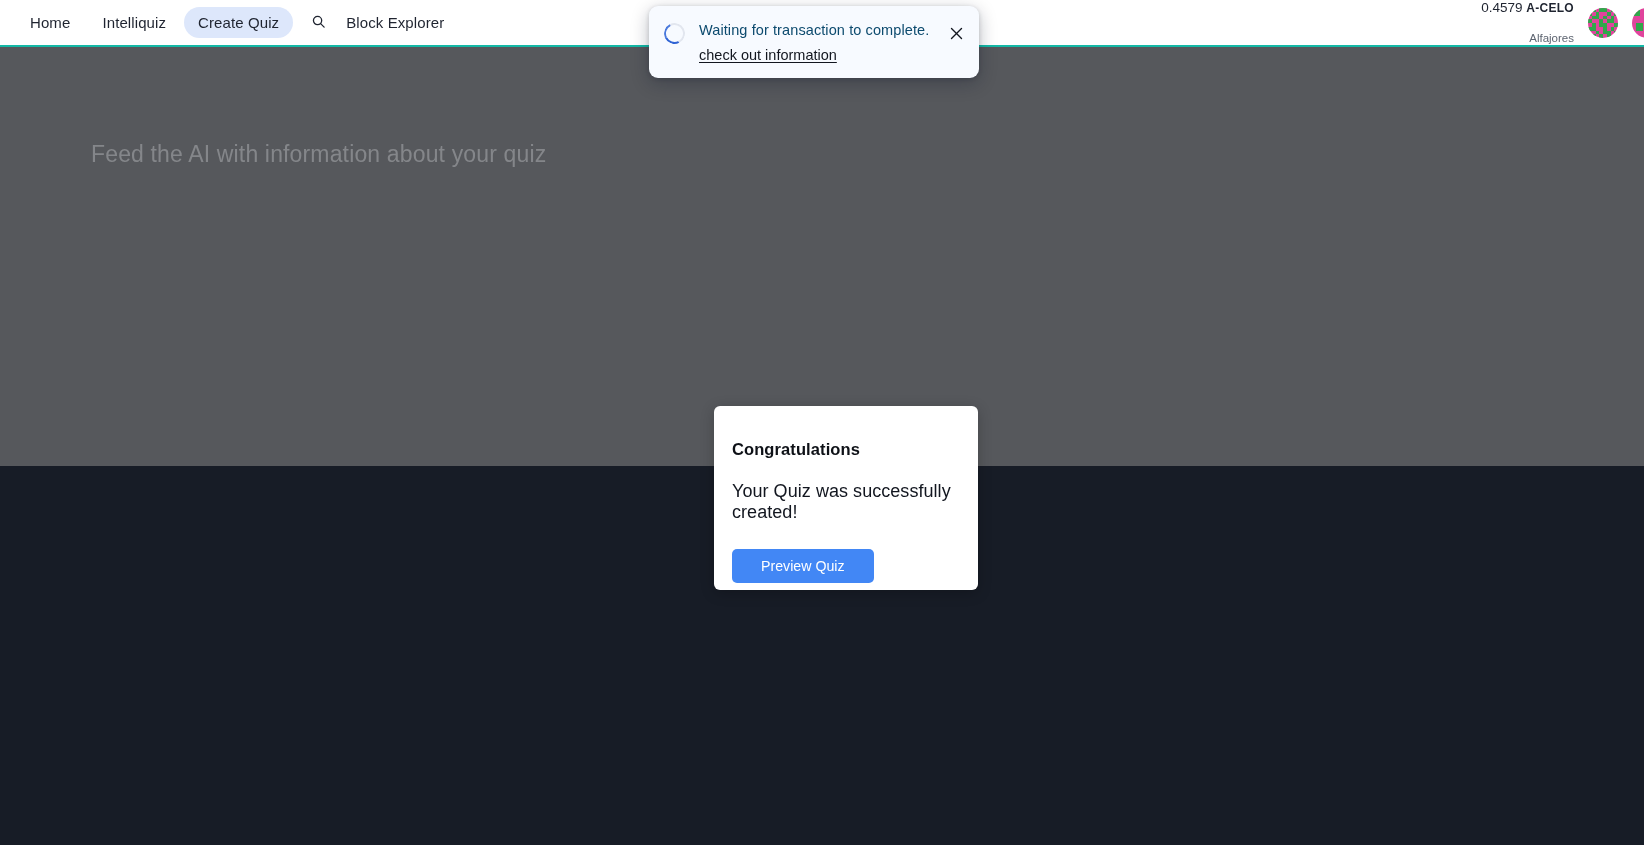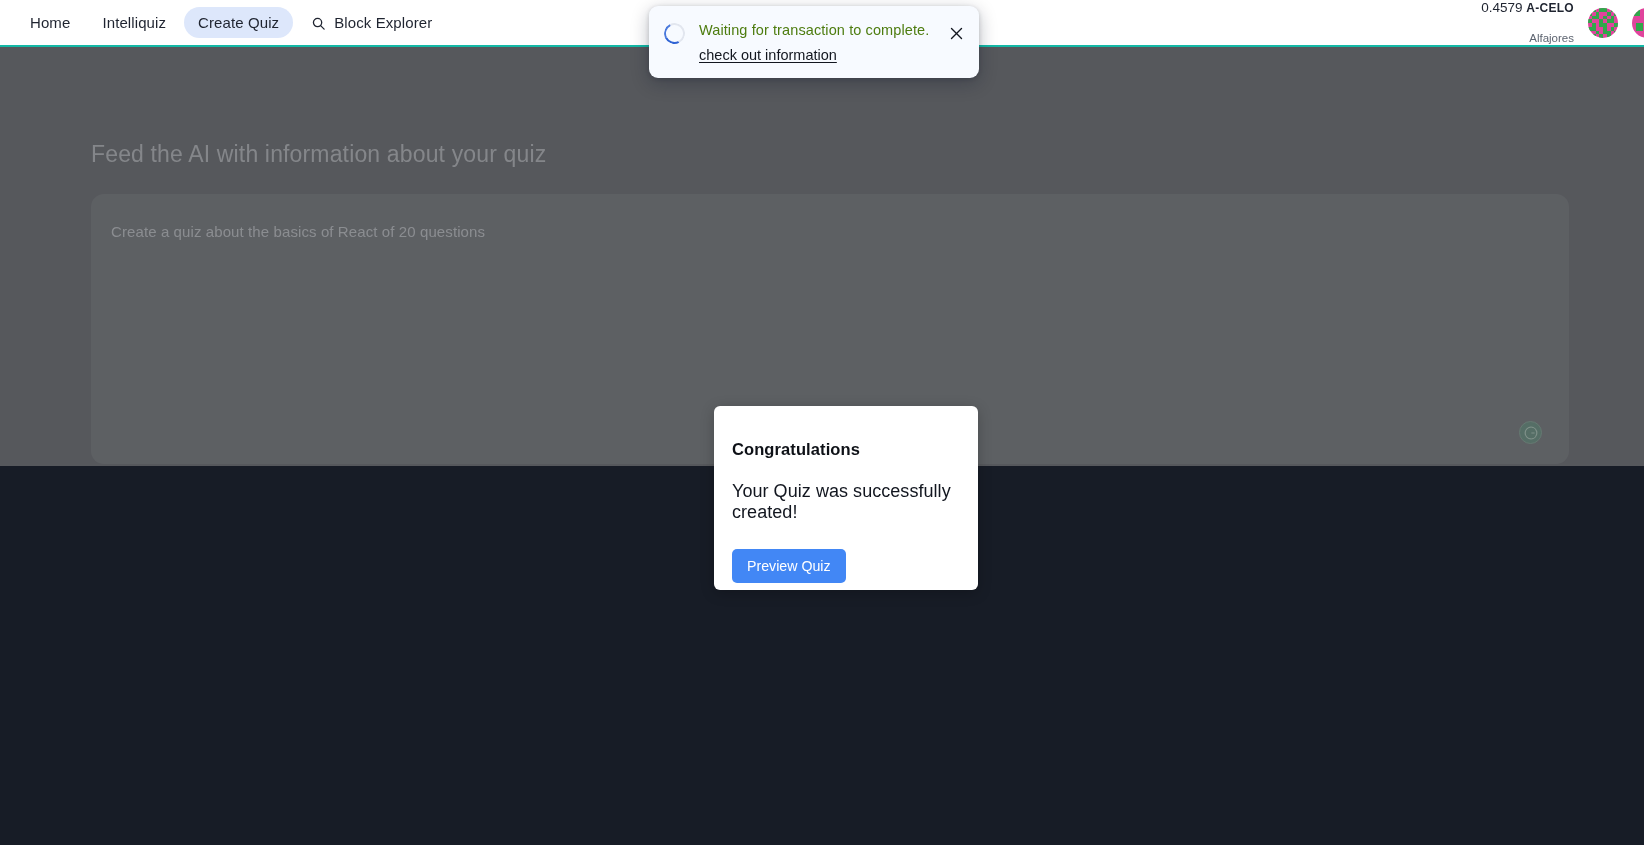--- a/index.html
+++ b/index.html
@@ -21,21 +21,21 @@
     z-index: 30;
   }
   .nav-left { display: flex; align-items: center; gap: 4px; padding-left: 16px; }
   .nav-link {
     font-size: 15px; color: #1f2430;
     padding: 7px 14px; border-radius: 18px;
     white-space: nowrap; cursor: pointer;
     letter-spacing: .1px;
   }
   .nav-link.active { background: #dde7fb; }
-  .nav-link.with-icon { display: flex; align-items: flex-end; gap: 8px; }
+  .nav-link.with-icon { display: flex; align-items: flex-start; gap: 20px; }
   .search-glyph { display: inline-flex; width: 15px; height: 15px; }
   .search-glyph svg { width: 15px; height: 15px; display: block; }
 
   .nav-right {
     margin-left: auto; display: flex; align-items: center;
     gap: 14px; padding-right: 0px;
   }
   .balance-block { text-align: right; line-height: 1.25; }
   .balance-row { font-size: 13.5px; color: #1f2430; }
   .balance-amount { font-weight: 400; }
@@ -63,21 +63,21 @@
   .spinner {
     width: 21px; height: 21px; flex: none; margin-top: 3px;
     border-radius: 50%;
     border: 2.4px solid #e2e6ef;
     border-bottom-color: #2f63d4;
     border-left-color: #4a79dc;
     transform: rotate(18deg);
   }
   .toast-body { flex: 1; min-width: 0; }
   .toast-msg {
-    font-size: 14.5px; color: #4d7c0f;
+    font-size: 14.5px; color: #0c4a6e;
     line-height: 1.45; letter-spacing: .1px;
   }
   .toast-link {
     display: inline-block; margin-top: 6px;
     font-size: 14.5px; color: #12161f;
     text-decoration: underline; text-underline-offset: 2px;
     cursor: pointer;
   }
   .toast-close {
     flex: none; width: 20px; height: 20px; margin-top: 3px;
@@ -154,42 +154,32 @@
   }
   .modal-text {
     margin-top: 22px;
     font-size: 18px; color: #12161f; letter-spacing: .05px;
   }
   .modal-btn {
     margin-top: 26px;
     display: inline-block;
     background: #4287f5; color: #ffffff;
     border: none; border-radius: 5px;
-    padding: 9px 15px; font-size: 14.2px;
+    padding: 9px 29px; font-size: 14.2px;
     cursor: pointer;
     font-family: "Liberation Sans", sans-serif;
   }
 </style>
 </head>
 <body>
 
 <div class="main">
 
   <div class="page-heading">Feed the AI with information about your quiz</div>
 
-  <div class="prompt-area">
-    <div class="prompt-text">Create a quiz about the basics of React of 20 questions</div>
-    <div class="celo-badge">
-      <svg viewBox="0 0 24 24" aria-hidden="true">
-        <circle cx="12" cy="12" r="10" fill="none" stroke="#7aa694" stroke-width="2.1"></circle>
-        <path d="M18.2 7.2 A7.4 7.4 0 1 0 18.2 16.8" fill="none" stroke="#15543f" stroke-width="3.4"></path>
-        <path d="M12.6 12 h5.6" fill="none" stroke="#7aa694" stroke-width="2"></path>
-      </svg>
-    </div>
-  </div>
 
 </div>
 
 <div class="dim-overlay"></div>
 
 <div class="modal">
   <div class="modal-title">Congratulations</div>
   <div class="modal-text">Your Quiz was successfully created!</div>
   <button class="modal-btn">Preview Quiz</button>
 </div>

